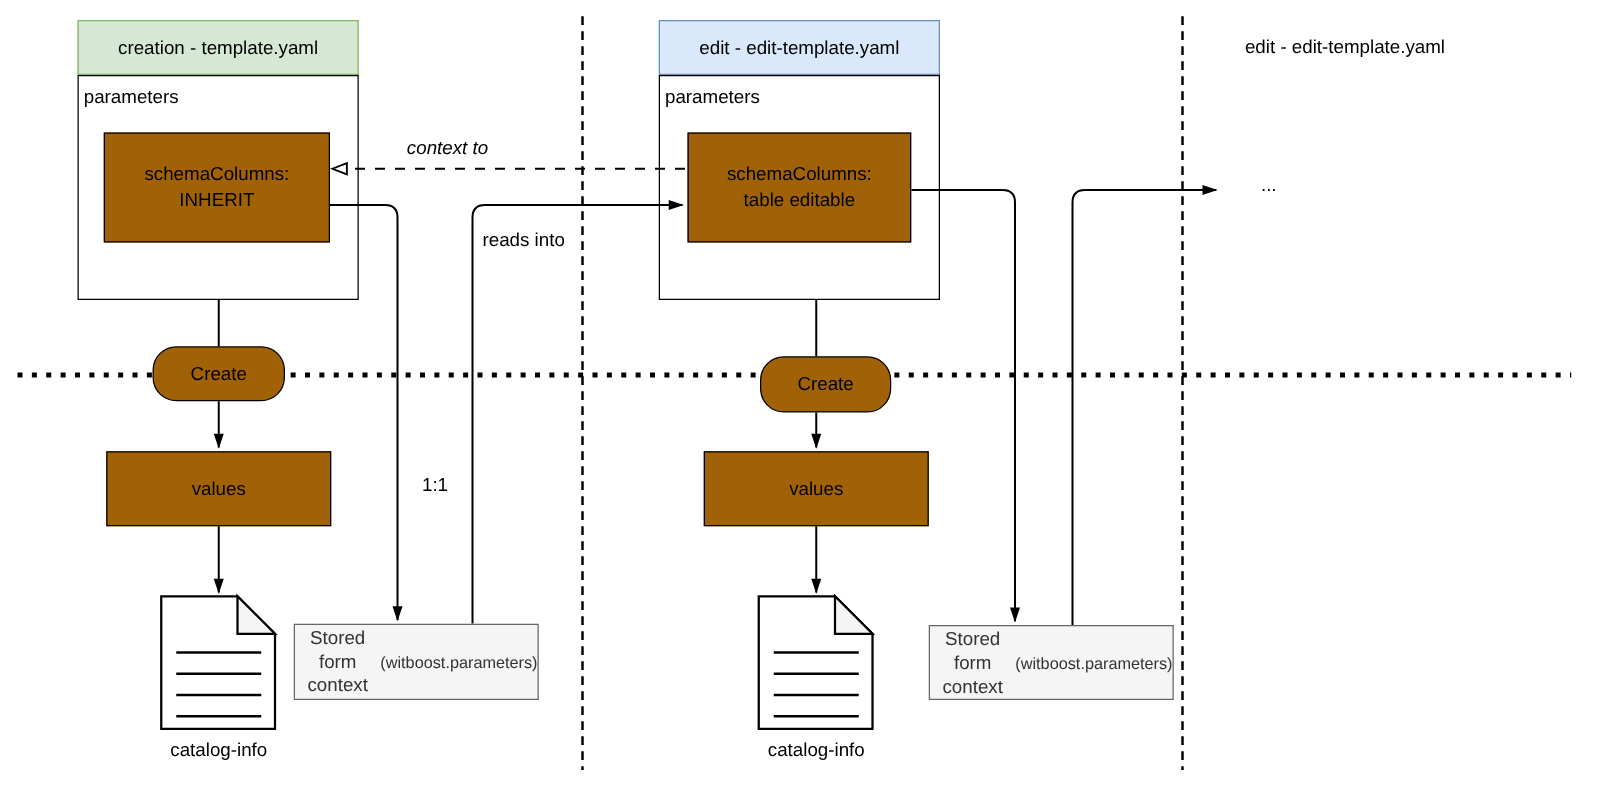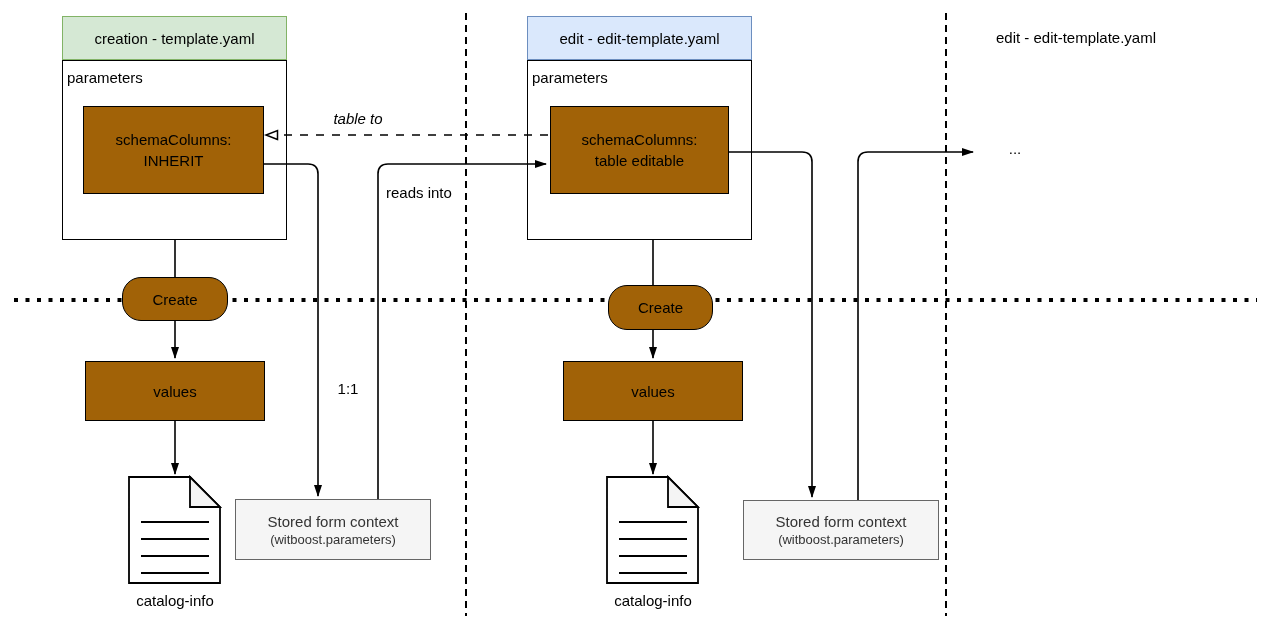--- a/index.html
+++ b/index.html
@@ -19,21 +19,21 @@
   }
   .hdr-green{background:#d5e8d4;border:1.5px solid #82b366;}
   .hdr-blue{background:#dae8fc;border:1.5px solid #6c8ebf;}
   .params{
     position:absolute;box-sizing:border-box;border:1.5px solid #000;background:transparent;
     font-size:15px;z-index:1;padding:8px 0 0 4px;
   }
   .rounded{border-radius:19px;}
   .stored{
     position:absolute;box-sizing:border-box;border:1.3px solid #666666;background:#f5f5f5;
-    display:flex;flex-direction:column;align-items:center;justify-content:center;
+    display:flex;flex-direction:row;align-items:center;justify-content:center;
     color:#333;z-index:2;text-align:center;
   }
   .stored .t1{font-size:15px;line-height:19px;}
   .stored .t2{font-size:13px;line-height:17px;}
   .lbl{position:absolute;font-size:15px;z-index:3;white-space:nowrap;}
   .center{text-align:center;}
   .italic{font-style:italic;}
 </style>
 </head>
 <body>
@@ -124,17 +124,17 @@
   </div>
   <div class="lbl center" style="left:583px;top:592px;width:140px;">catalog-info</div>
   <div class="stored" style="left:743px;top:500px;width:196px;height:60px;">
     <div class="t1">Stored form context</div>
     <div class="t2">(witboost.parameters)</div>
   </div>
 
   <div class="lbl center" style="left:978px;top:29px;width:196px;">edit - edit-template.yaml</div>
   <div class="lbl center" style="left:1000px;top:140px;width:30px;">...</div>
 
-  <div class="lbl center italic" style="left:322px;top:110px;width:72px;">table to</div>
+  <div class="lbl center italic" style="left:322px;top:110px;width:72px;">context to</div>
   <div class="lbl" style="left:386px;top:184px;">reads into</div>
   <div class="lbl center" style="left:330px;top:380px;width:36px;">1:1</div>
 
 </div>
 
 </body></html>

